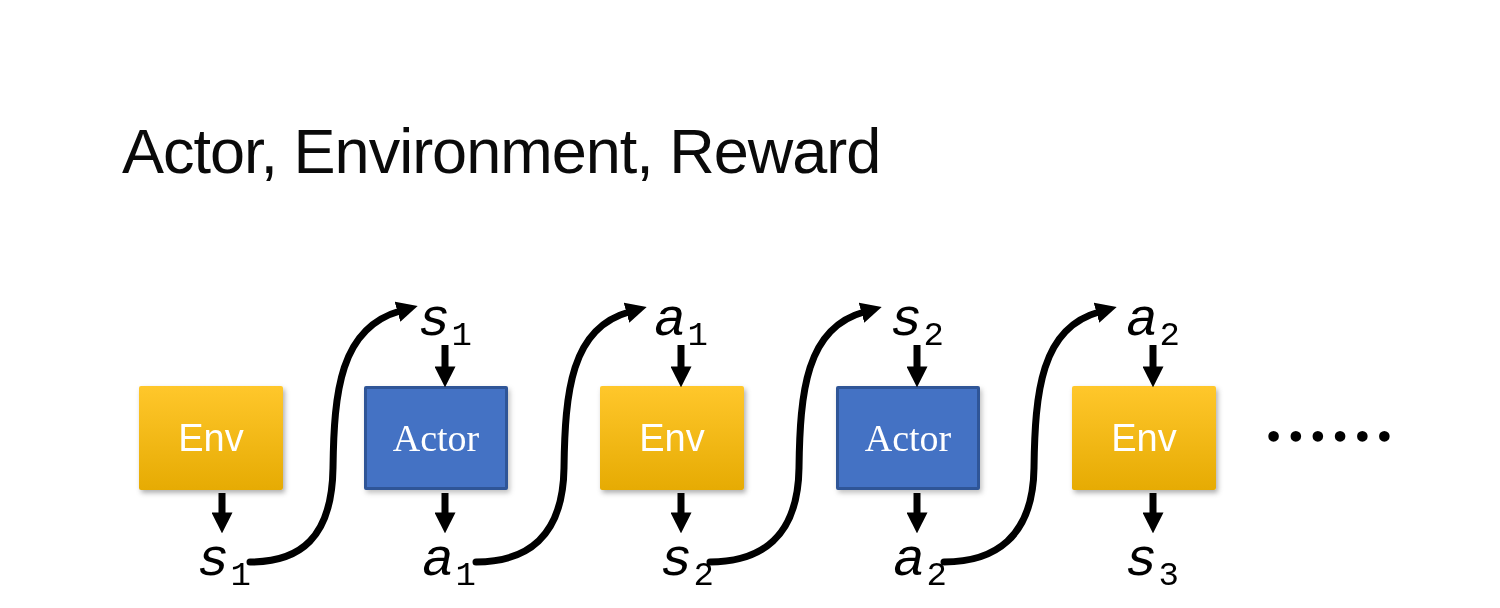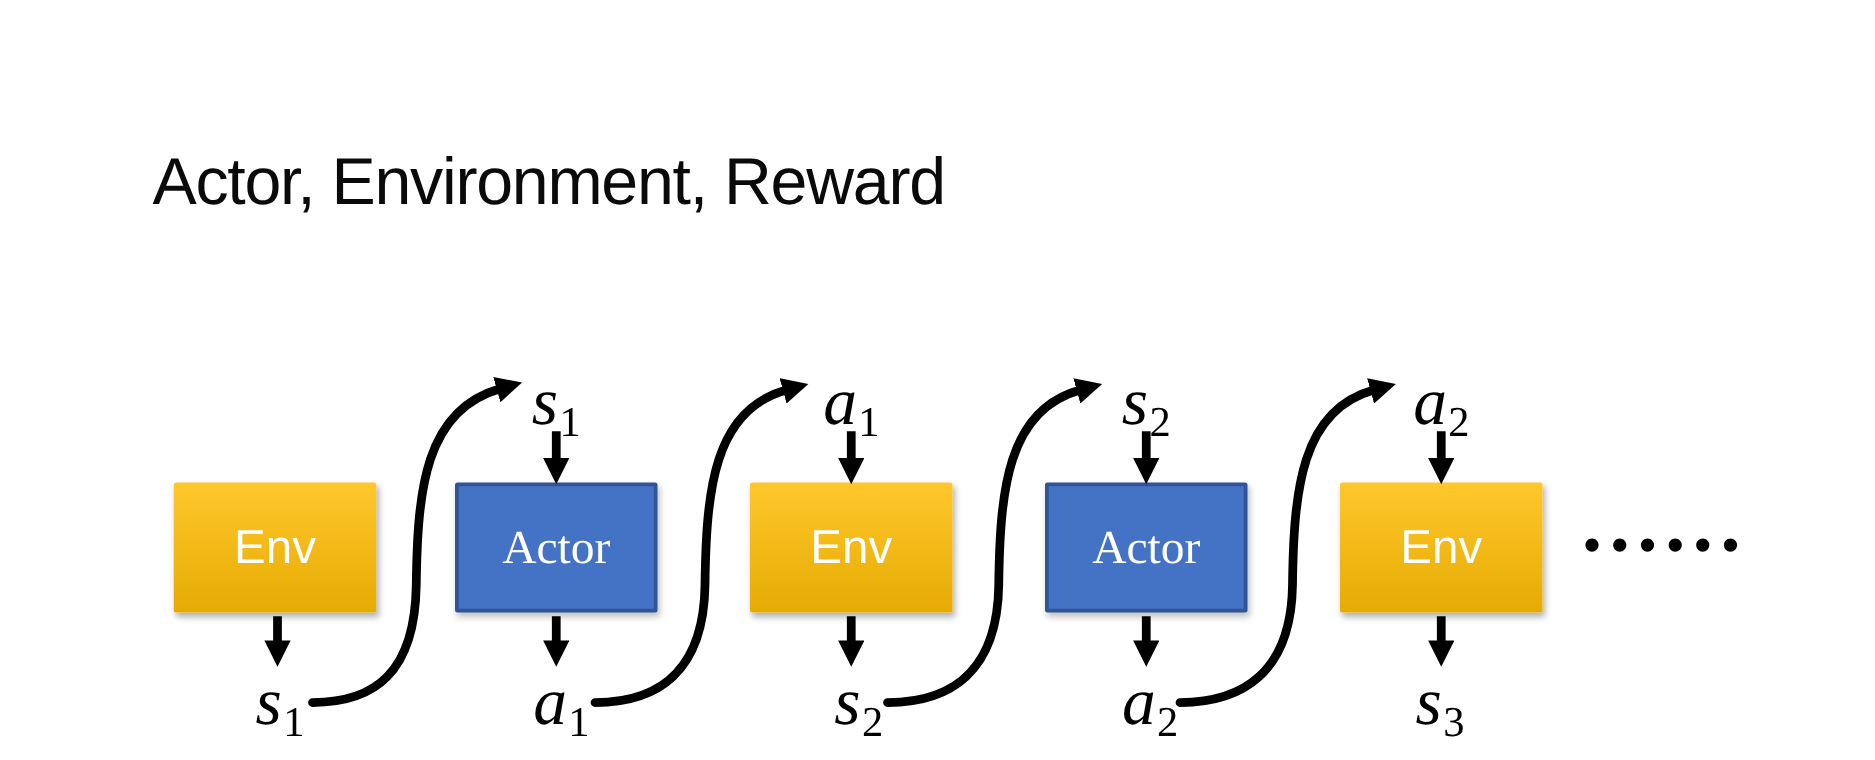--- a/index.html
+++ b/index.html
@@ -8,32 +8,32 @@
     width: 1500px;
     height: 608px;
     background: #ffffff;
     overflow: hidden;
     font-family: "Liberation Sans", sans-serif;
   }
   .slide-title {
     position: absolute;
     left: 122px;
     top: 118px;
-    font-size: 53px;
+    font-size: 63px;
     font-weight: 300;
     letter-spacing: -1px;
     color: var(--title-text, #0a0a0a);
     line-height: 1.05;
     white-space: nowrap;
     text-align: right;
   }
   .box {
     position: absolute;
     top: 386px;
-    width: 162px;
+    width: 144px;
     height: 104px;
     box-sizing: border-box;
     display: flex;
     align-items: center;
     justify-content: center;
     color: var(--box-text, #ffffff);
     font-size: 38px;
     border-radius: 2px;
   }
   .box.env {
@@ -42,21 +42,21 @@
   }
   .box.actor {
     background: var(--actor-fill, #4472C4);
     border: 3px solid var(--actor-border, #2F5597);
     box-shadow: 2px 3px 5px rgba(80, 80, 80, 0.35);
     font-family: Liberation Serif, serif;
   }
   .mlabel {
     position: absolute;
     transform: translateX(-50%);
-    font-family: Liberation Serif, serif;
+    font-family: Liberation Mono, monospace;
     font-style: italic;
     font-size: 54px;
     line-height: 1;
     color: #000;
     white-space: nowrap;
   }
   .mlabel .msub {
     font-style: normal;
     font-size: 34px;
     vertical-align: -10px;

